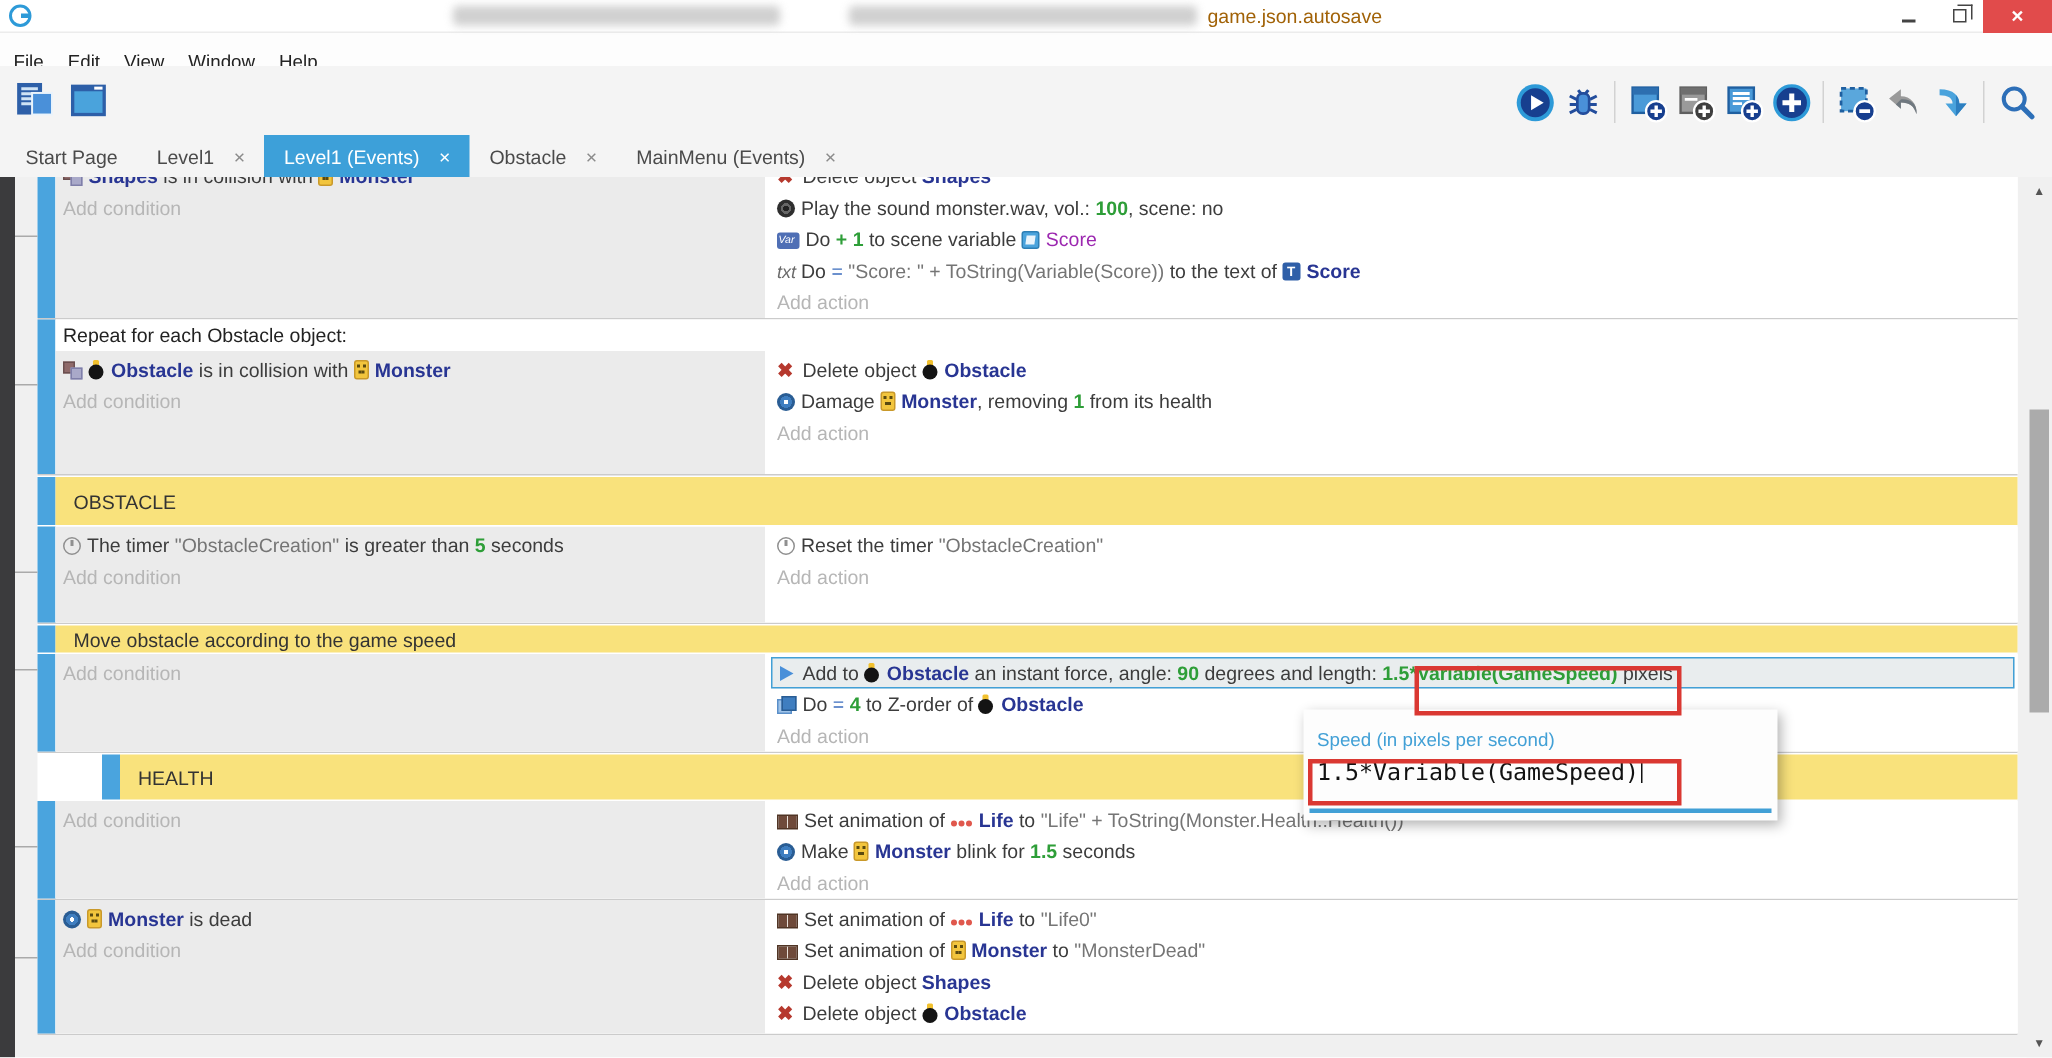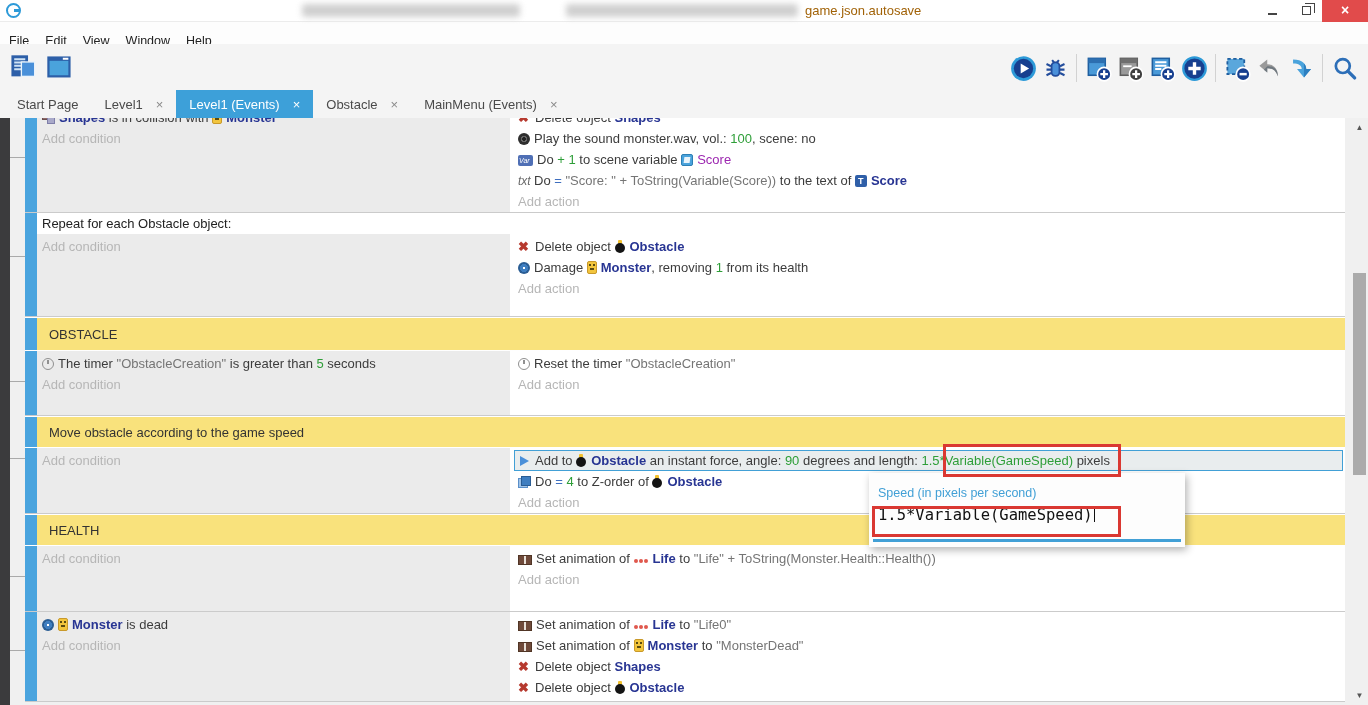--- a/index.html
+++ b/index.html
@@ -56,21 +56,21 @@
   .event-header { height:21px; line-height:21px; background:#fff; padding-left:5px; font-size:13px; color:#222; }
   .cols { display:flex; flex:1; }
   .cond { width:473px; background:#ebebeb; padding:2px 0 0 5px; flex:none; }
   .act  { flex:1; background:#fff; padding:2px 0 0 8px; }
   .eline { height:21px; line-height:21px; font-size:13px; color:#3c3c3c; white-space:nowrap; }
   .eline.selected { background:#e9edee; border:1px solid #42a0d6; line-height:19px; margin:0 2px 0 -4px; padding-left:4px; }
   .group { margin:1px 0; }
   .group-body { flex:1; background:#f9e27c; font-size:13px; color:#333; padding-left:12px; display:flex; align-items:center; }
 
   .st-p { color:#3c3c3c; } .st-o { color:#283593; font-weight:bold; }
-  .st-g { color:#2e9e38; } .st-s { color:#757575; }
+  .st-g { color:#2e9e38;font-weight:bold; } .st-s { color:#757575; }
   .st-v { color:#9c27b0; } .st-b { color:#3f6fbf; }
   .st-ph { color:#b6b6b6; } .st-it { color:#6a6a6a; font-style:italic; font-size:12px; }
 
   
   .icn { display:inline-block; position:relative; vertical-align:-2px; margin-right:4px; }
   .icn-collision-icon { width:13px; height:12px; }
   .icn-collision-icon::before { content:""; position:absolute; left:0; top:0; width:6px; height:6px; background:#8f6a6a; border:1px solid #6b4f4f; }
   .icn-collision-icon::after { content:""; position:absolute; right:0; bottom:0; width:6px; height:6px; background:#a9a9c9; border:1px solid #7f7fa9; }
   .icn-bomb-icon { width:11px; height:13px; }
   .icn-bomb-icon::after { content:""; position:absolute; left:0; bottom:0; width:10px; height:10px; border-radius:50%; background:#141414; }
@@ -278,20 +278,21 @@
             </div>
           </div>
         </div>
       </div>
       <div class="block event" style="height: 104px; --tick: 43px;">
         <div class="bluebar"></div>
         <div class="event-body">
           <div class="event-header">Repeat for each Obstacle object:</div>
           <div class="cols">
             <div class="cond">
+              <div class="eline"><span class="icn icn-collision-icon"></span><span class="icn icn-bomb-icon"></span><span class="st-o">Obstacle</span><span class="st-p"> is in collision with </span><span class="icn icn-monster-icon"></span><span class="st-o">Monster</span></div>
               <div class="eline"><span class="st-ph">Add condition</span></div>
             </div>
             <div class="act">
               <div class="eline"><span class="icn icn-delete-icon"></span><span class="st-p">Delete object </span><span class="icn icn-bomb-icon"></span><span class="st-o">Obstacle</span></div>
               <div class="eline"><span class="icn icn-damage-icon"></span><span class="st-p">Damage </span><span class="icn icn-monster-icon"></span><span class="st-o">Monster</span><span class="st-p">, removing </span><span class="st-g">1</span><span class="st-p"> from its health</span></div>
               <div class="eline"><span class="st-ph">Add action</span></div>
             </div>
           </div>
         </div>
       </div>
@@ -307,52 +308,53 @@
               <div class="eline"><span class="icn icn-timer-icon"></span><span class="st-p">The timer </span><span class="st-s">"ObstacleCreation"</span><span class="st-p"> is greater than </span><span class="st-g">5</span><span class="st-p"> seconds</span></div>
               <div class="eline"><span class="st-ph">Add condition</span></div>
             </div>
             <div class="act">
               <div class="eline"><span class="icn icn-timer-icon"></span><span class="st-p">Reset the timer </span><span class="st-s">"ObstacleCreation"</span></div>
               <div class="eline"><span class="st-ph">Add action</span></div>
             </div>
           </div>
         </div>
       </div>
-      <div class="block group" style="height: 30px;">
+      <div class="block group" style="height: 18px;">
         <div class="bluebar"></div>
         <div class="group-body">Move obstacle according to the game speed</div>
       </div>
       <div class="block event" style="height: 66px; --tick: 10px;">
         <div class="bluebar"></div>
         <div class="event-body">
           <div class="cols">
             <div class="cond">
               <div class="eline"><span class="st-ph">Add condition</span></div>
             </div>
             <div class="act">
               <div class="eline selected"><span class="icn icn-force-icon"></span><span class="st-p">Add to </span><span class="icn icn-bomb-icon"></span><span class="st-o">Obstacle</span><span class="st-p"> an instant force, angle: </span><span class="st-g">90</span><span class="st-p"> degrees and length: </span><span class="st-g">1.5*Variable(GameSpeed)</span><span class="st-p"> pixels</span></div>
               <div class="eline"><span class="icn icn-zorder-icon"></span><span class="st-p">Do </span><span class="st-b">= </span><span class="st-g">4</span><span class="st-p"> to Z-order of </span><span class="icn icn-bomb-icon"></span><span class="st-o">Obstacle</span></div>
               <div class="eline"><span class="st-ph">Add action</span></div>
             </div>
           </div>
         </div>
       </div>
-      <div class="block group" style="height: 30px;">
+      <div class="block group" style="height: 30px; padding-left: 43px;">
         <div class="bluebar"></div>
         <div class="group-body">HEALTH</div>
       </div>
       <div class="block event" style="height: 66px; --tick: 30px;">
         <div class="bluebar"></div>
         <div class="event-body">
           <div class="cols">
             <div class="cond">
               <div class="eline"><span class="st-ph">Add condition</span></div>
             </div>
             <div class="act">
               <div class="eline"><span class="icn icn-animation-icon"></span><span class="st-p">Set animation of </span><span class="icn icn-life-icon"></span><span class="st-o">Life</span><span class="st-p"> to </span><span class="st-s">"Life" + ToString(Monster.Health::Health())</span></div>
+              <div class="eline"><span class="icn icn-damage-icon"></span><span class="st-p">Make </span><span class="icn icn-monster-icon"></span><span class="st-o">Monster</span><span class="st-p"> blink for </span><span class="st-g">1.5</span><span class="st-p"> seconds</span></div>
               <div class="eline"><span class="st-ph">Add action</span></div>
             </div>
           </div>
         </div>
       </div>
       <div class="block event" style="height: 90px; --tick: 38px;">
         <div class="bluebar"></div>
         <div class="event-body">
           <div class="cols">
             <div class="cond">

